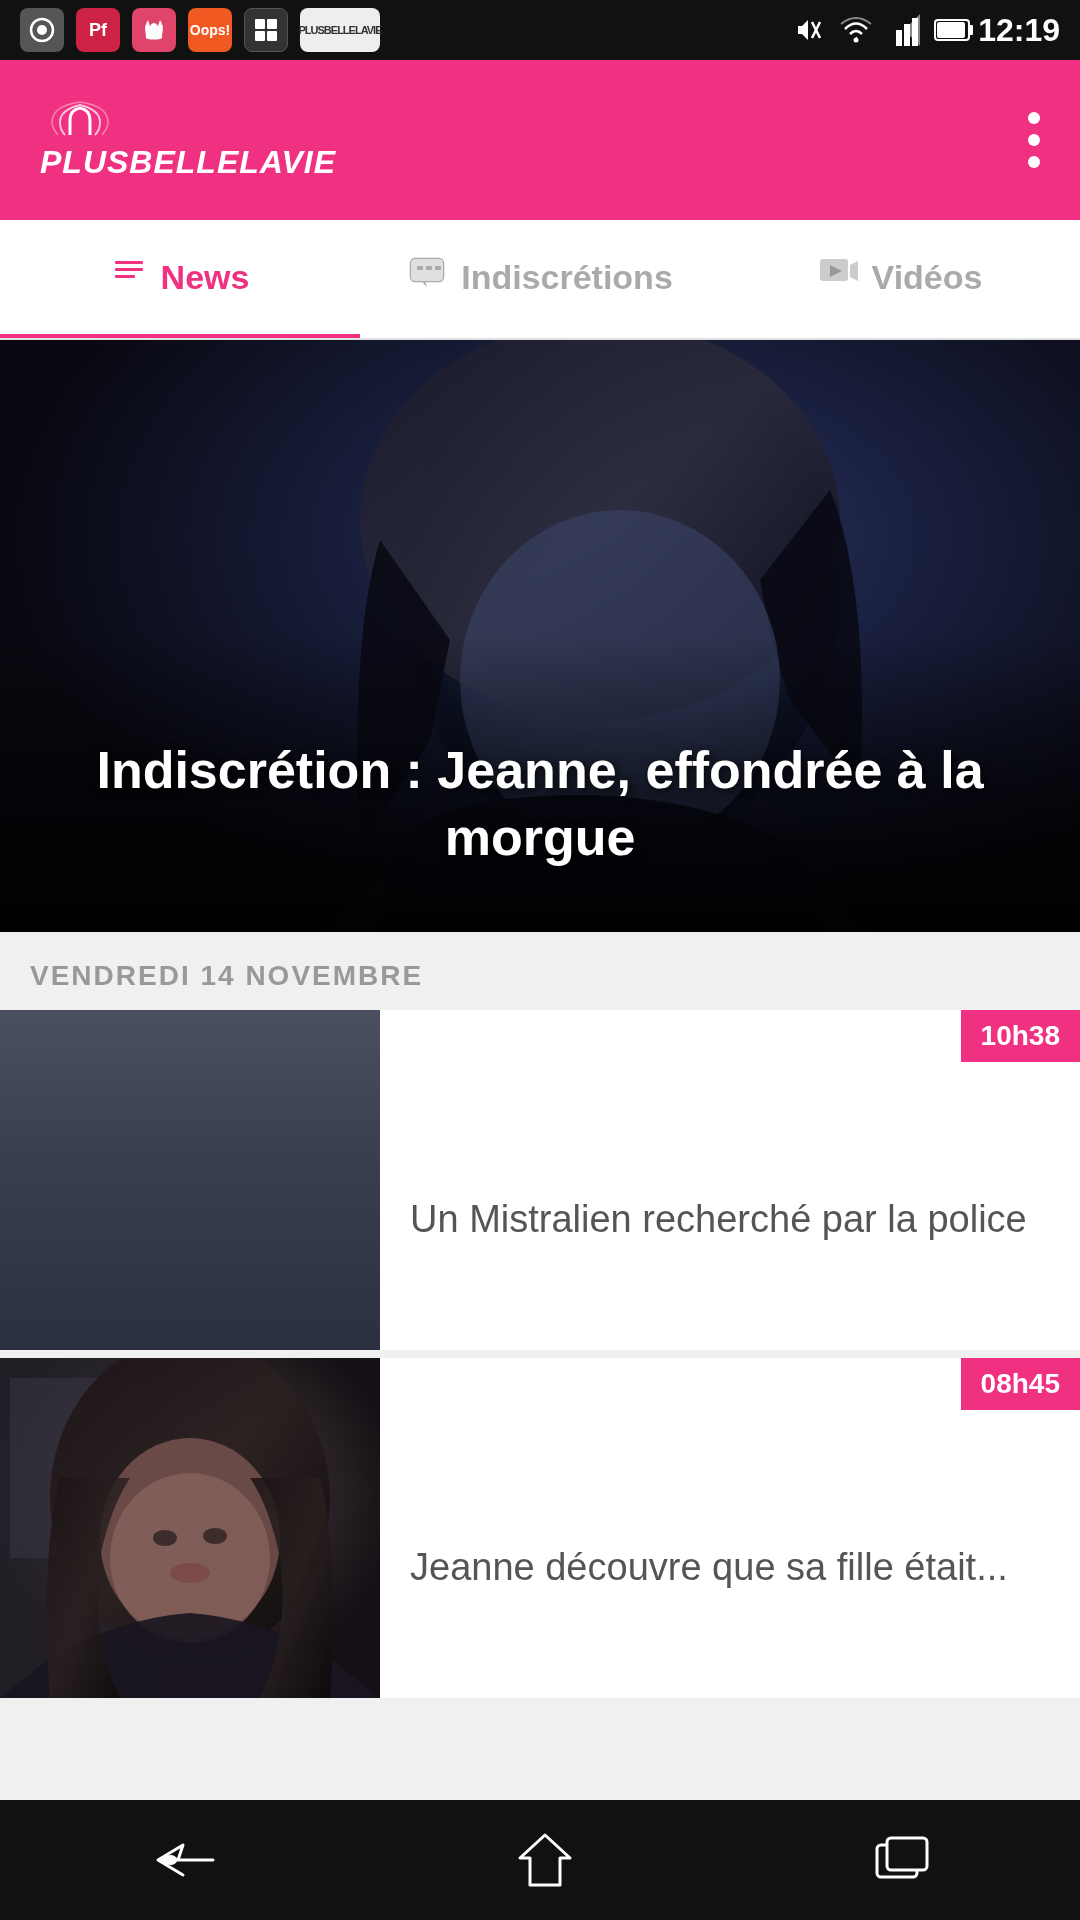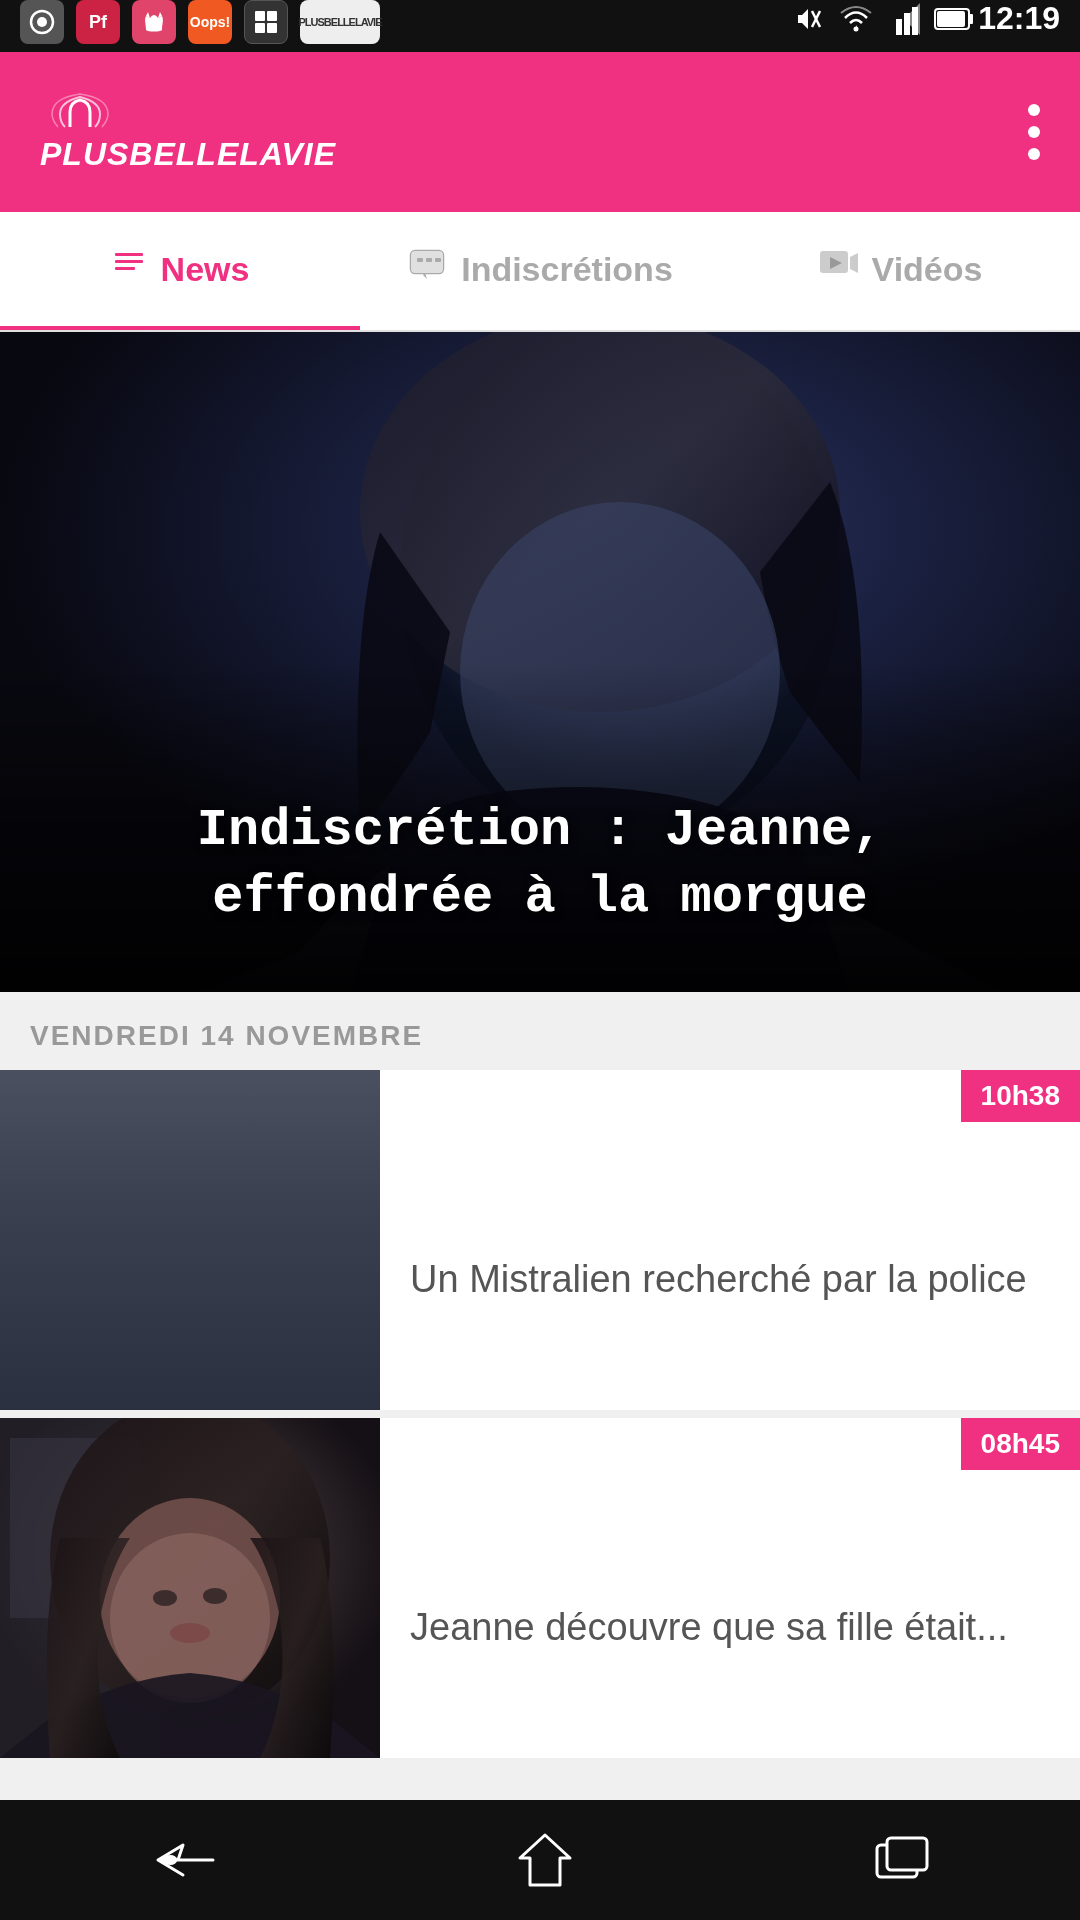--- a/index.html
+++ b/index.html
@@ -9,24 +9,24 @@
       width: 1080px;
       min-height: 1920px;
       background: #f0f0f0;
       font-family: 'Arial', sans-serif;
       overflow-x: hidden;
     }
 
     
     .status-bar {
       width: 100%;
-      height: 52px;
+      height: 60px;
       background: #111;
       display: flex;
-      align-items: flex-start;
+      align-items: center;
       justify-content: space-between;
       padding: 0 20px;
     }
 
     .status-bar-left {
       display: flex;
       align-items: center;
       gap: 12px;
     }
 
@@ -124,25 +124,24 @@
       border-bottom: 4px solid #f03080;
     }
 
     .nav-tab-icon {
       font-size: 38px;
     }
 
     
     .hero-banner {
       width: 100%;
-      height: 660px;
+      height: 592px;
       position: relative;
       overflow: hidden;
       background: #ef4444;
-      font-family: Liberation Mono, monospace;
     }
 
     .hero-bg {
       width: 100%;
       height: 100%;
       background: linear-gradient(135deg, #1a2a4a 0%, #2a3a6a 30%, #3a4a7a 50%, #2a3060 70%, #151525 100%);
       position: absolute;
       top: 0; left: 0;
     }
 

